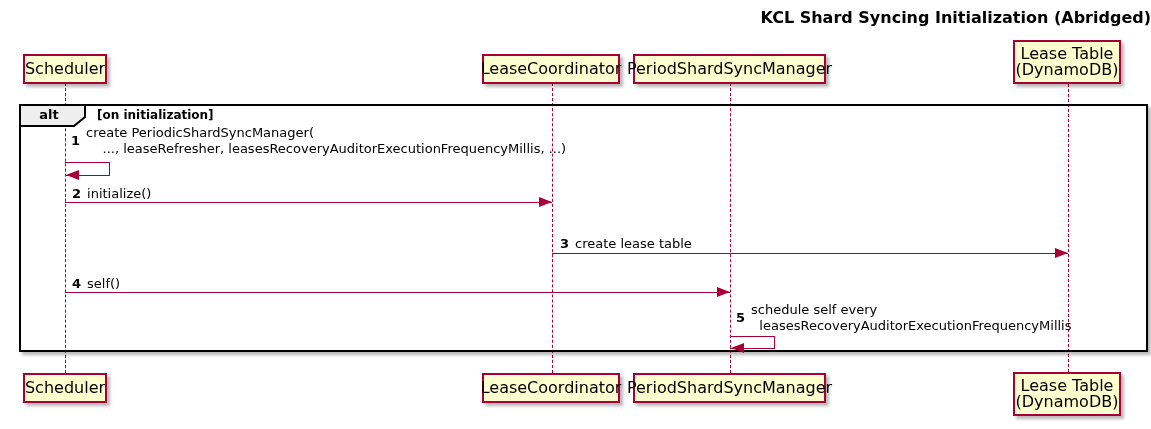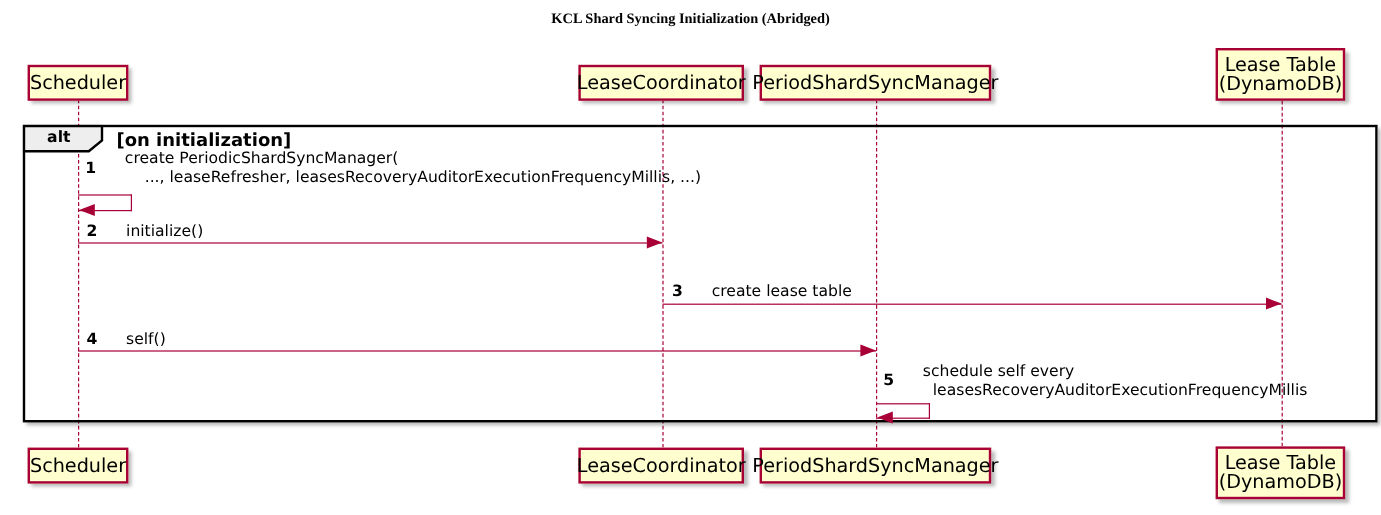--- a/index.html
+++ b/index.html
@@ -1,50 +1,50 @@
 <!DOCTYPE html>
 <html><head>
 <meta charset="utf-8">
 <style>
   html,body { margin:0; padding:0; background:#ffffff; }
   .canvas {
     position:relative; width:1151px; height:429px; background:#ffffff;
     font-family:"DejaVu Sans", sans-serif; color:#000; overflow:hidden;
   }
   .title {
-    position:absolute; top:8px; left:0; width:100%; text-align:center;
-    font-size:12px; font-weight:700;font-family:Liberation Serif, serif;
+    position:absolute; top:8px; left:0; width:100%; text-align:right;
+    font-size:16px; font-weight:700;
   }
   .pbox {
     position:absolute; background:#FEFECE; border:2px solid #A80036;
     display:flex; align-items:center; justify-content:center;
     font-size:16px; text-align:center; white-space:pre-line;
     box-shadow:3px 3px 3px rgba(0,0,0,0.28); box-sizing:border-box; line-height:16px;
   }
   .lifeline {
     position:absolute; width:0; border-left:1px dashed #A80036;
   }
   .frame {
     position:absolute; border:2px solid #000;
     box-shadow:3px 3px 3px rgba(0,0,0,0.28); box-sizing:border-box;
   }
   .pentagon { position:absolute; top:-2px; left:-2px; }
   .frame-keyword {
     position:absolute; top:1px; left:0; width:56px; text-align:center;
     font-size:13px; font-weight:700;
   }
   .frame-cond {
-    position:absolute; font-size:15px; font-weight:700; white-space:pre;
+    position:absolute; font-size:12px; font-weight:700; white-space:pre;
   }
   .msg-label {
     position:absolute; font-size:13px; line-height:16px;
     display:flex; align-items:center; gap:6px;
   }
   .msg-num { font-weight:700; }
-  .msg-text { white-space:pre;margin-left:18px; }
+  .msg-text { white-space:pre; }
   .arrow-line { position:absolute; height:0; border-top:1px solid #A80036; }
   .head-right {
     position:absolute; width:0; height:0;
     border-left:13px solid #A80036; border-top:5px solid transparent; border-bottom:5px solid transparent;
   }
   .head-left {
     position:absolute; width:0; height:0;
     border-right:13px solid #A80036; border-top:5px solid transparent; border-bottom:5px solid transparent;
   }
   .self-loop {

